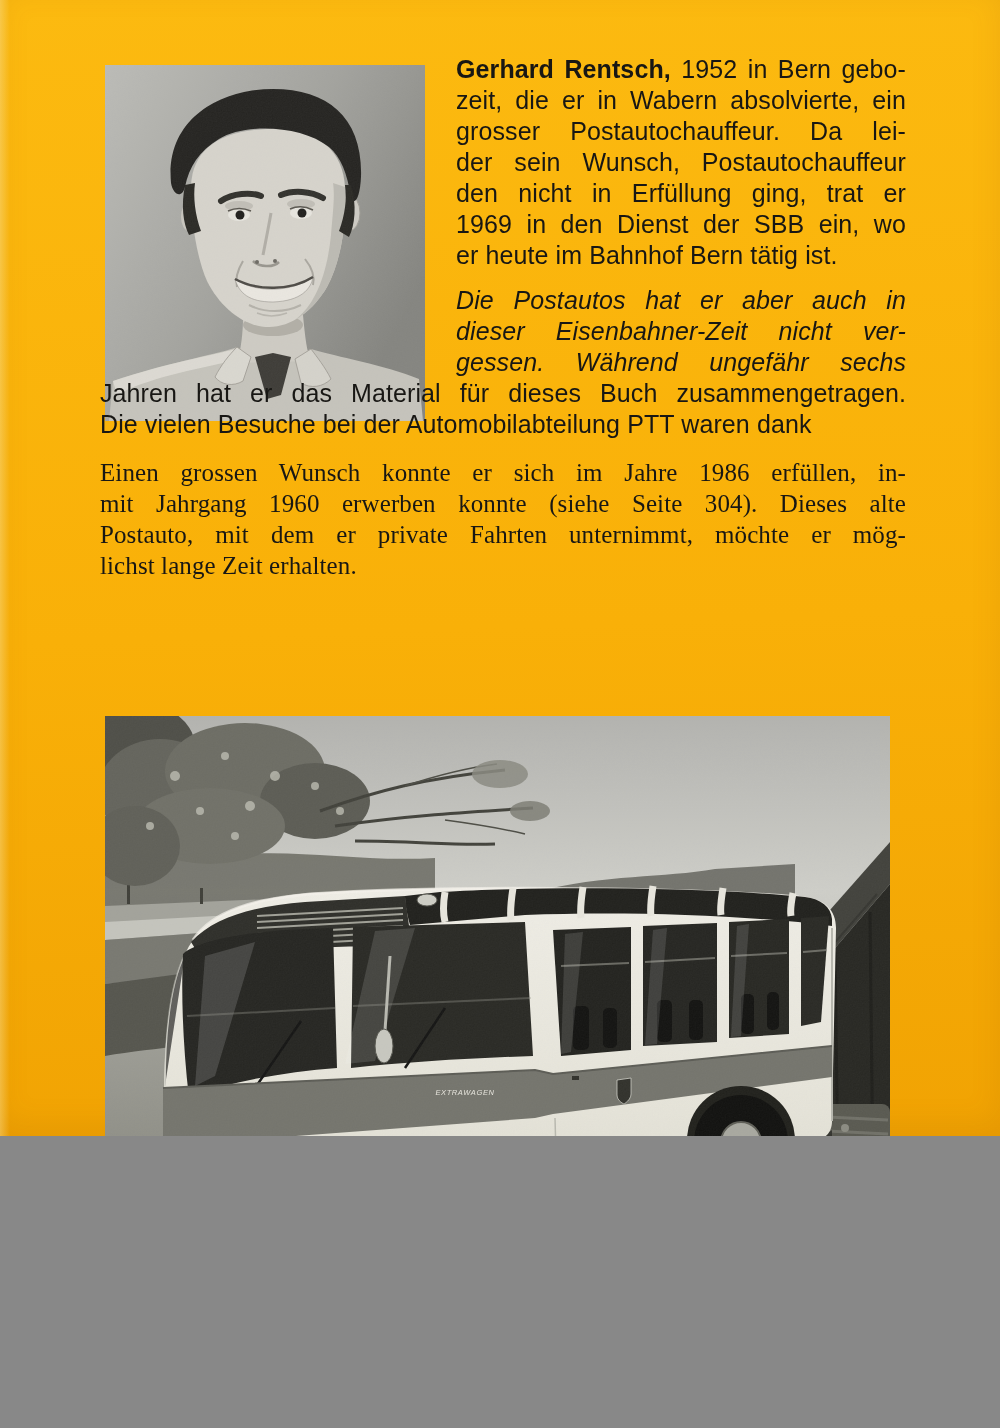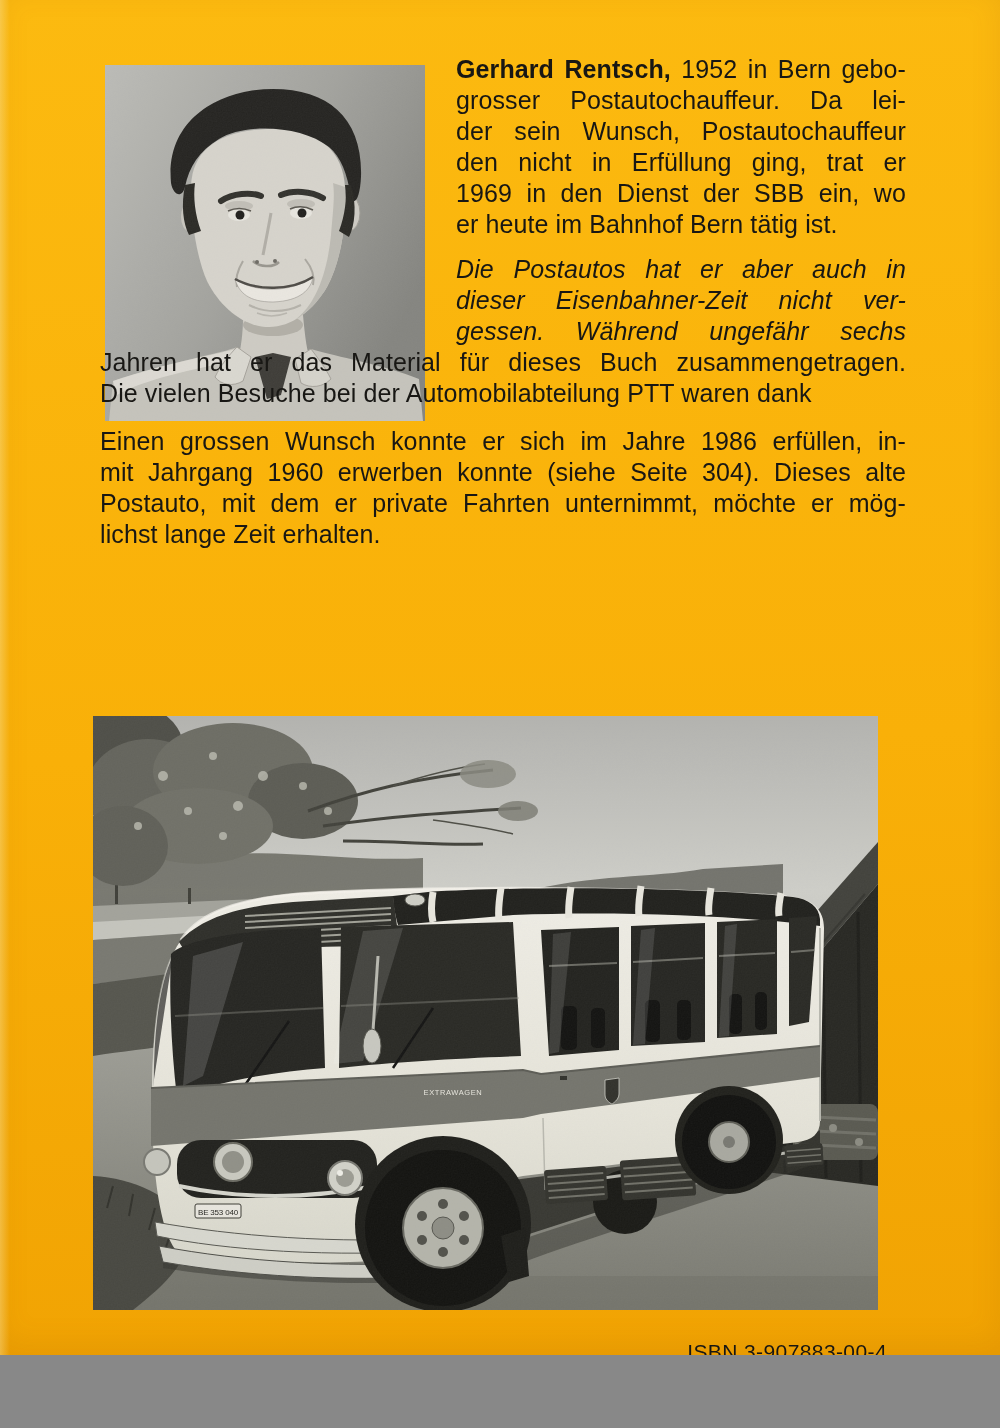--- a/index.html
+++ b/index.html
@@ -1,33 +1,33 @@
 <!DOCTYPE html>
 <html lang="de"><head>
 <meta charset="utf-8">
 <style>
   html,body{margin:0;padding:0;background:#888;}
   .cover{
-    position:relative;width:1000px;height:1355px;overflow:hidden;
+    position:relative;width:1000px;height:1136px;overflow:hidden;
     background:linear-gradient(178deg,#fcba10 0%,#f9b008 55%,#f1a303 100%);
     font-family:"Liberation Sans", sans-serif;
     box-shadow:inset 0 -10px 30px rgba(140,70,0,.12);
   }
   .edge-hl{position:absolute;left:0;top:0;width:10px;height:100%;
     background:linear-gradient(90deg,rgba(255,240,180,.35),rgba(255,240,180,0));}
   .portrait-frame{position:absolute;left:105px;top:65px;width:320px;height:356px;}
-  .busphoto-frame{position:absolute;left:93px;top:716px;width:785px;height:594px;}
+  .busphoto-frame{position:absolute;left:105px;top:716px;width:785px;height:594px;font-style:italic;}
   .portrait-frame svg,.busphoto-frame svg{display:block;width:100%;height:100%;}
   .bio{position:absolute;left:100px;top:54px;width:806px;color:#181714;
        font-size:25px;line-height:31px;font-weight:400;letter-spacing:0.1px;}
   .line{text-align:justify;text-align-last:justify;text-justify:inter-word;white-space:nowrap;}
   [data-last="left"] .line:last-child{text-align-last:left;}
   .indent{margin-left:356px;}
   .p2a{margin-top:14px;font-style:italic;}
-  .p3{margin-top:17px;}
+  .p3{margin-top:17px;font-family:Liberation Serif, serif;}
   .p1-first b{font-weight:700;}
   .isbn{position:absolute;top:1340px;right:113px;font-size:21px;color:#181714;
         letter-spacing:0.4px;white-space:nowrap;}
 </style>
 </head>
 <body>
 
 <div class="cover">
   <div class="edge-hl"></div>
 
@@ -91,20 +91,21 @@
         <path d="M152,248 Q166,254 182,248" stroke="#b9b6ae" stroke-width="1.5" fill="none"></path>
       </g>
       <rect width="320" height="356" filter="url(#grainP)" opacity="0.12"></rect>
     </svg>
   </div>
 
   <div class="bio">
     <div>
       <div class="line p1-first indent"><b>Gerhard Rentsch,</b> <span>1952 in Bern gebo-</span></div>
       <div class="indent" data-last="left">
+          <div class="line">zeit, die er in Wabern absolvierte, ein</div>
           <div class="line">grosser Postautochauffeur. Da lei-</div>
           <div class="line">der sein Wunsch, Postautochauffeur</div>
           <div class="line">den nicht in Erfüllung ging, trat er</div>
           <div class="line">1969 in den Dienst der SBB ein, wo</div>
           <div class="line">er heute im Bahnhof Bern tätig ist.</div>
         </div>
     </div>
     <div class="p2a indent" data-last="justify">
         <div class="line">Die Postautos hat er aber auch in</div>
         <div class="line">dieser Eisenbahner-Zeit nicht ver-</div>

